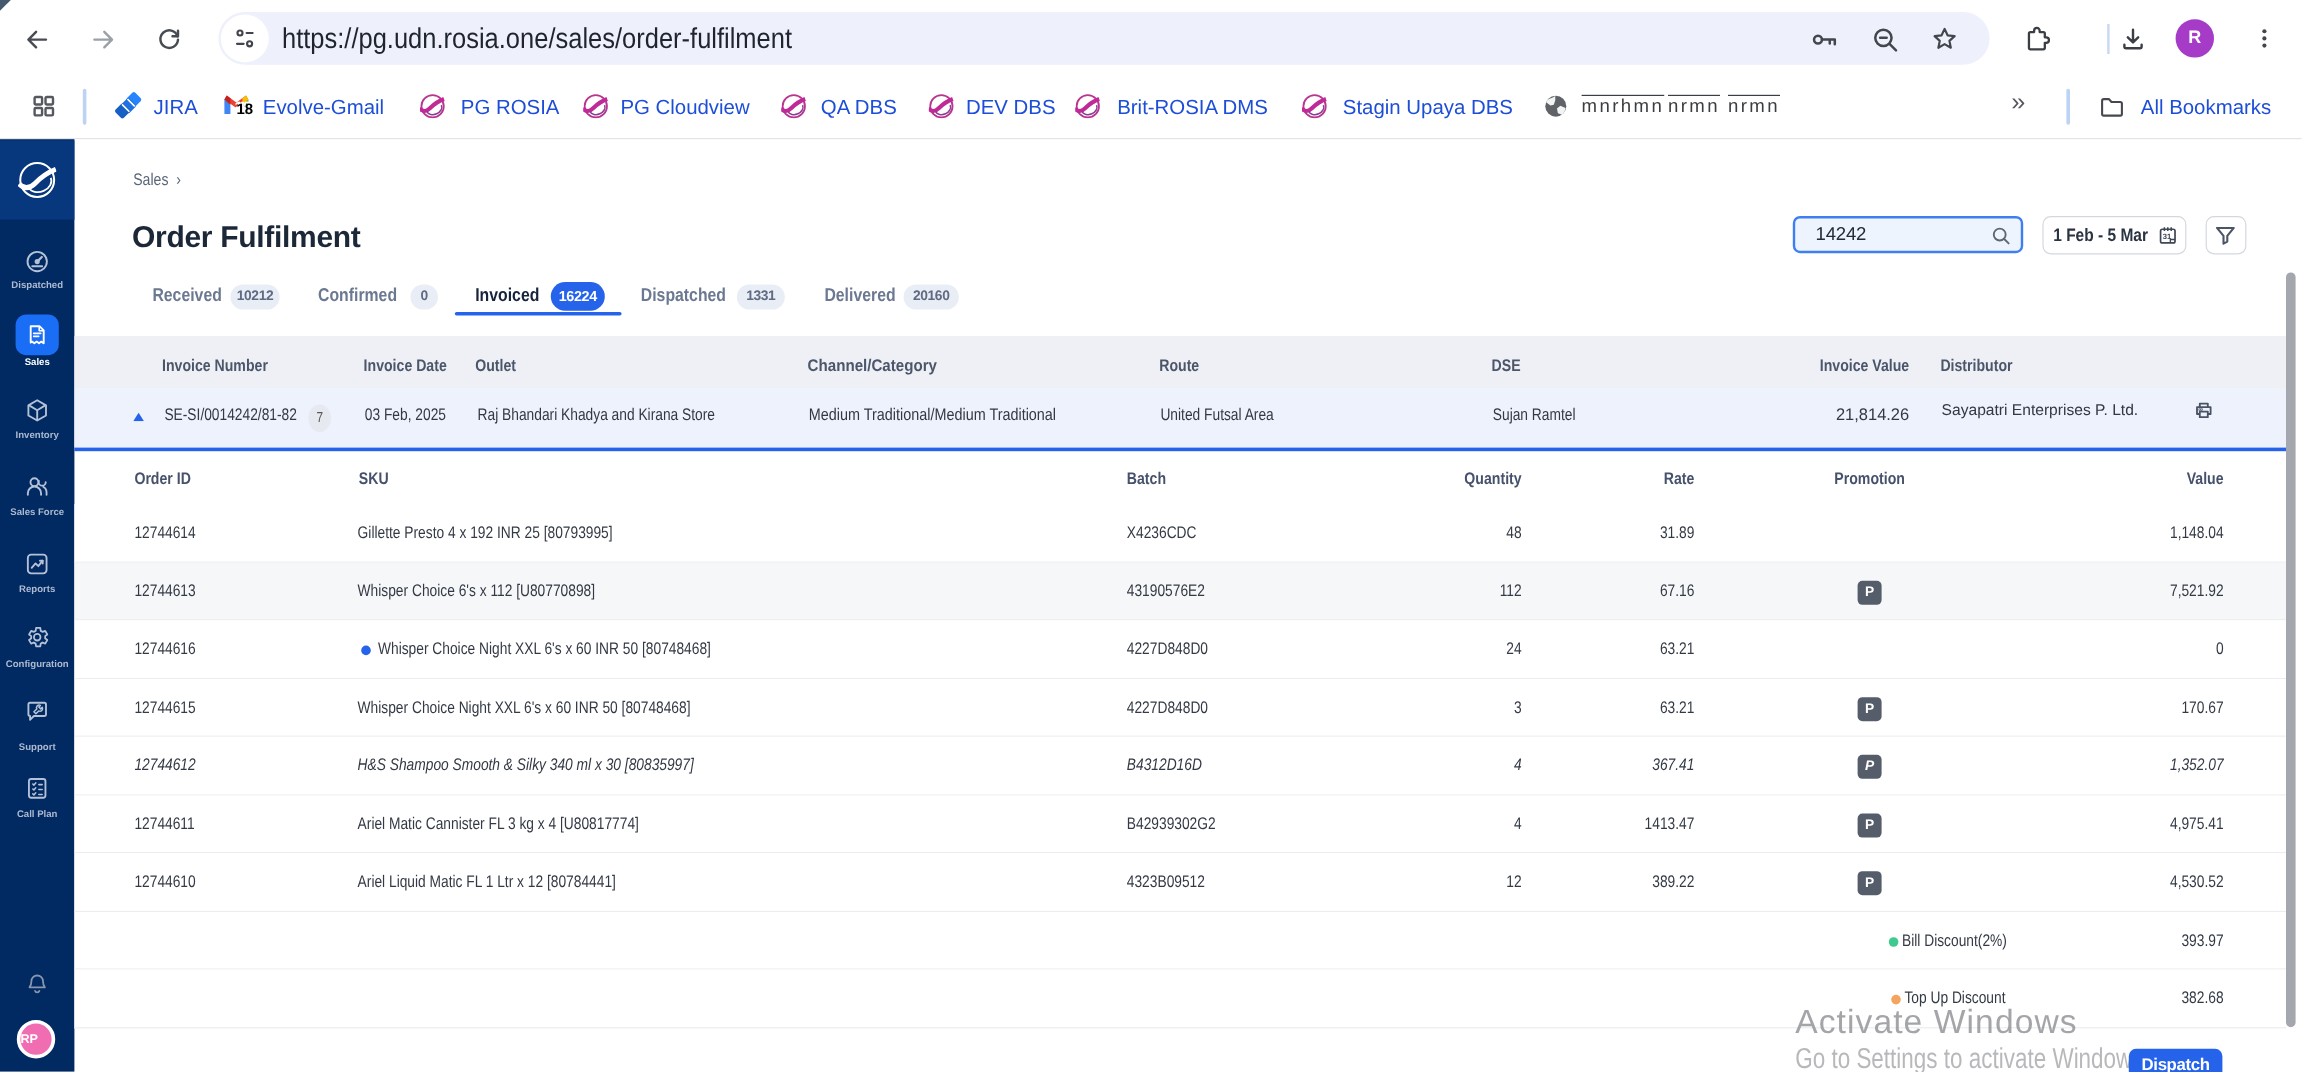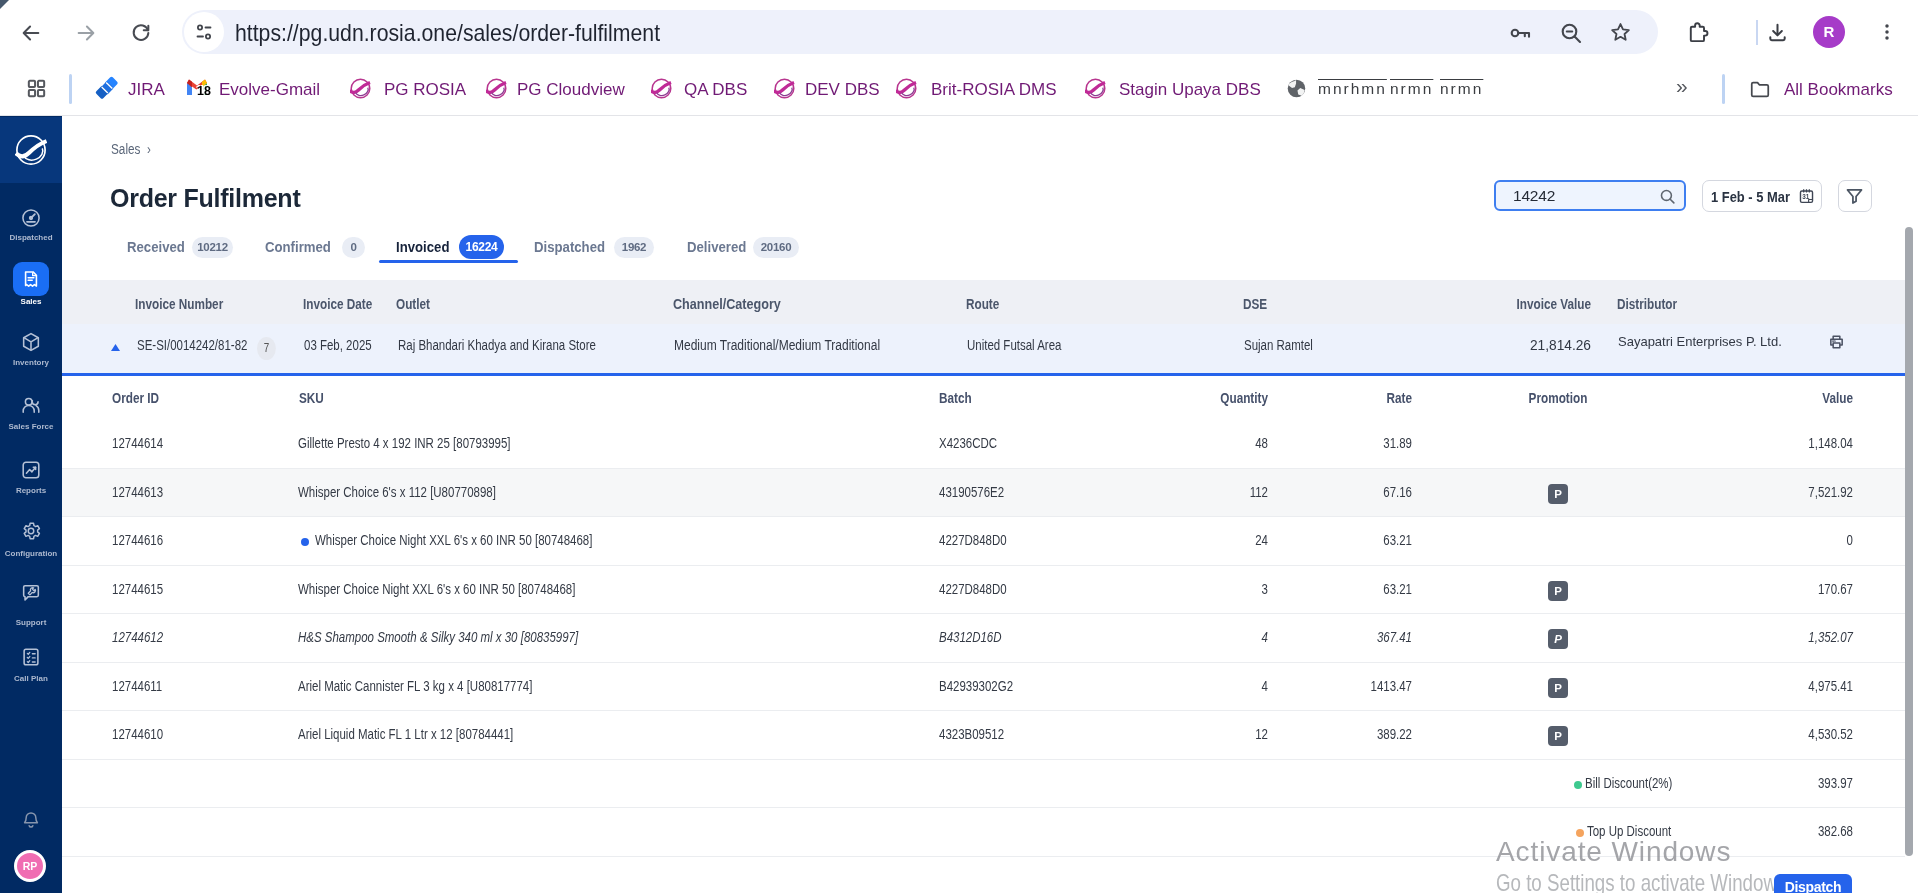--- a/index.html
+++ b/index.html
@@ -15,21 +15,21 @@
     border-radius:22px; background:#eef1fb; }
   #tunecirc { position:absolute; left:184px; top:12px; width:40px; height:40px;
     border-radius:50%; background:#fff; }
   #urltext { position:absolute; left:235px; top:19px; font-size:24px; color:#1f2430; transform:scaleX(0.885); transform-origin:0 50%; white-space:pre;}
   #avatarR { position:absolute; left:1813px; top:16px; width:32px; height:32px; border-radius:50%;
     background:#a63bc8; color:#fff; font-size:15px; font-weight:bold; text-align:center; line-height:32px; }
   #tbsep { position:absolute; left:1756px; top:20px; width:2px; height:25px; background:#c9d7f2; }
 
   #bmbar { position:absolute; left:0; top:62px; width:1918px; height:54px; background:#fff;
     border-bottom:1px solid #e3e4e8; }
-  .bmitem { position:absolute; top:18px; font-size:17px; color:#701a75; white-space:nowrap; letter-spacing:0;}
+  .bmitem { position:absolute; top:18px; font-size:17px; color:#1d4ed8; white-space:nowrap; letter-spacing:0;}
   .dev { text-decoration:overline; }
   .bmicon { position:absolute; }
   .bmsep { position:absolute; top:12px; width:3px; height:30px; background:#bdd3f3; border-radius:2px;}
   .rosia { position:absolute; top:16px; }
 
   #sidebar { position:absolute; left:0; top:116px; width:62px; height:777px; background:#012a63; }
   #logoblk { position:absolute; left:0; top:117px; width:62px; height:66px; background:#07377c; }
   .sblab { position:absolute; left:0; width:62px; text-align:center; color:#adb9cf; font-size:8px; font-weight:600; letter-spacing:0;}
   #salesbox { position:absolute; left:13px; top:262px; width:36px; height:34px; background:#1a6ef5; border-radius:9px; }
 
@@ -252,21 +252,21 @@
 <svg class="abs" style="left:20px; top:646px" width="22" height="22" viewBox="0 0 24 24" fill="none" stroke="#b5c1d6" stroke-width="1.7" stroke-linejoin="round">
   <rect x="4.5" y="3.5" width="15" height="17" rx="2"></rect>
   <path d="M8 8 l1 1 1.7-2 M8 12.5 l1 1 1.7-2 M8 17 l1 1 1.7-2" stroke-width="1.4" stroke-linecap="round"></path>
   <path d="M13.5 8.5 h3 M13.5 13 h3 M13.5 17.5 h3" stroke-linecap="round" stroke-width="1.5"></path>
 </svg>
 <div class="sblab" style="top:674px">Call Plan</div>
 <svg class="abs" style="left:21px; top:810px" width="20" height="20" viewBox="0 0 24 24" fill="none" stroke="#8795ad" stroke-width="1.8" stroke-linecap="round" stroke-linejoin="round">
   <path d="M12 3.5 a5.8 5.8 0 0 1 5.8 5.8 c0 3.2 .8 4.8 1.9 6 H4.3 c1.1-1.2 1.9-2.8 1.9-6 A5.8 5.8 0 0 1 12 3.5 z"></path>
   <path d="M9.8 18.8 a2.3 2.3 0 0 0 4.4 0"></path>
 </svg>
-<div class="abs" style="left:14px; top:850px; width:32px; height:32px; border-radius:50%; background:#f06db2; border:3px solid #fff; color:#fff; font-size:10.5px; font-weight:700; text-align:center; line-height:26px;">RP</div>
+<div class="abs" style="left:14px; top:850px; width:32px; height:32px; border-radius:50%; background:#f06db2; border:3px solid #fff; color:#fff; font-size:10.5px; font-weight:700; line-height:26px;">RP</div>
 <div id="crumb">Sales&nbsp;&nbsp;›</div>
 <div id="h1">Order Fulfilment</div>
 <div id="searchbox"></div>
 <div id="searchtxt">14242</div>
 <svg class="abs" style="left:1659px; top:188px" width="17" height="17" viewBox="0 0 24 24" fill="none" stroke="#5f6670" stroke-width="2.2" stroke-linecap="round">
     <circle cx="10.5" cy="10.5" r="7"></circle>
     <line x1="15.8" y1="15.8" x2="21" y2="21"></line>
   </svg>
 <div id="datebtn"></div>
 <div id="datetxt">1 Feb - 5 Mar</div>
@@ -280,21 +280,21 @@
 <svg class="abs" style="left:1844px; top:186px" width="21" height="21" viewBox="0 0 24 24" fill="none" stroke="#4b5563" stroke-width="2" stroke-linejoin="round">
     <path d="M4 4.5 h16 l-6.2 7.5 v5.5 l-3.6 2 v-7.5 z"></path>
   </svg>
 <span class="tab" style="left:127px">Received</span>
 <span class="pill" style="left:192px; width:41px; line-height:21px;">10212</span>
 <span class="tab" style="left:265px">Confirmed</span>
 <span class="pill" style="left:342px; width:23px; line-height:21px;">0</span>
 <span class="tab" id="tabactive" style="left:396px">Invoiced</span>
 <span class="pill" id="pillactive" style="left:459px; width:45px; line-height:24px;">16224</span>
 <span class="tab" style="left:534px">Dispatched</span>
-<span class="pill" style="left:614px; width:40px; line-height:21px;">1962</span>
+<span class="pill" style="left:614px; width:40px; line-height:21px;">1331</span>
 <span class="tab" style="left:687px">Delivered</span>
 <span class="pill" style="left:753px; width:46px; line-height:21px;text-align:center;">20160</span>
 <div id="tabline"></div>
 <div id="ohead"></div>
 <span class="oh" style="left:135px">Invoice Number</span>
 <span class="oh" style="left:303px">Invoice Date</span>
 <span class="oh" style="left:396px">Outlet</span>
 <span class="oh" style="left:673px; transform:scaleX(0.90);">Channel/Category</span>
 <span class="oh" style="left:966px">Route</span>
 <span class="oh" style="left:1243px">DSE</span>

